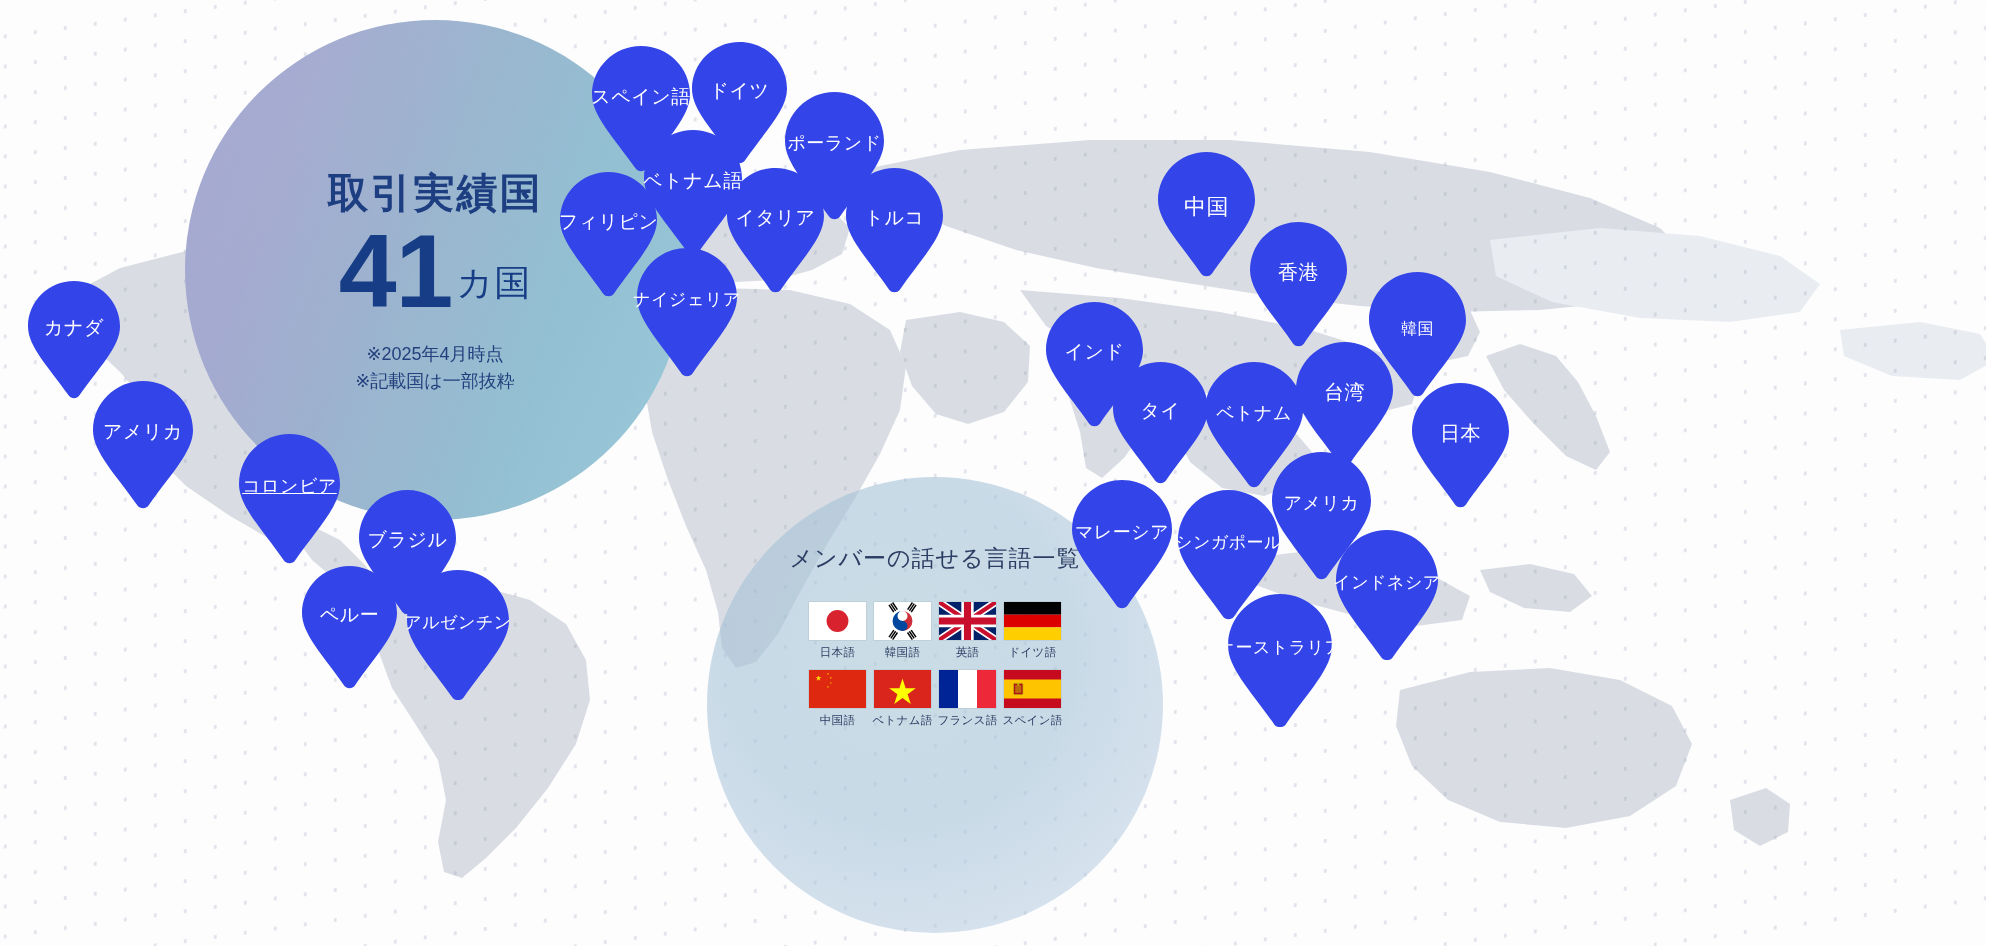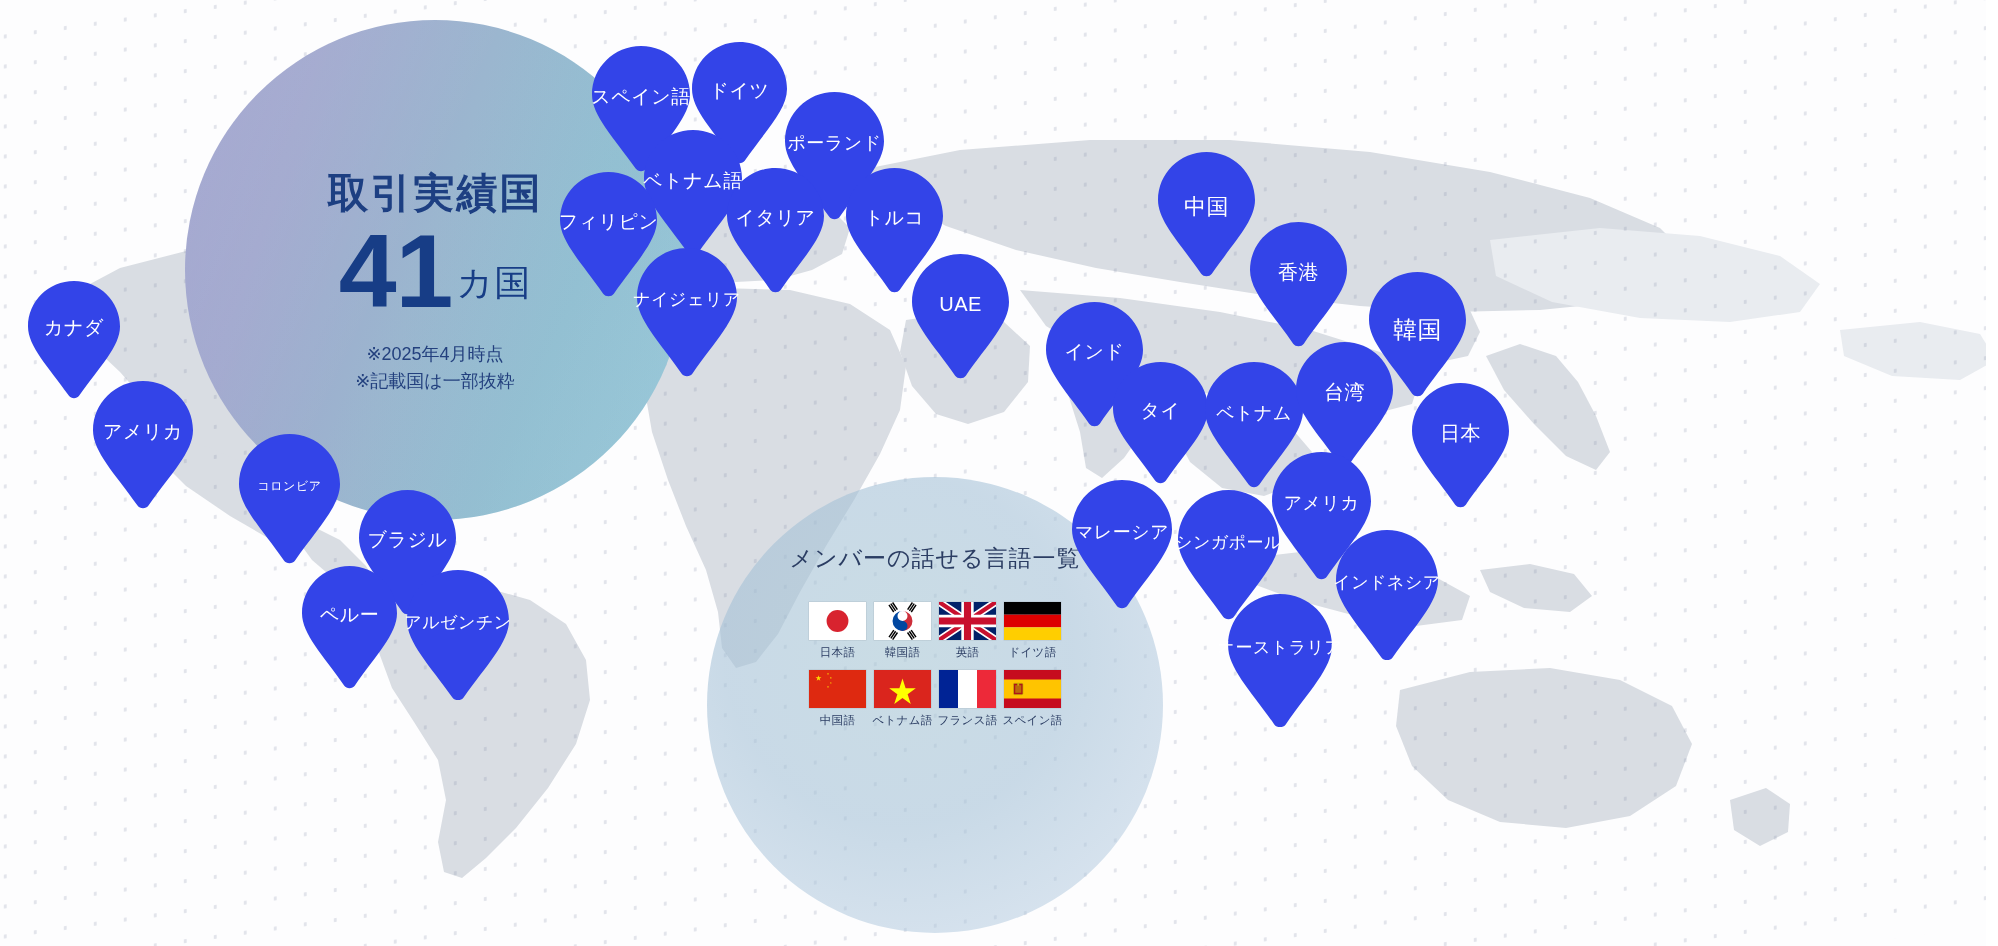--- a/index.html
+++ b/index.html
@@ -267,21 +267,21 @@
     <div class="pin" style="left: 93px; top: 381px; width: 100px; height: 128px;">
       <svg viewBox="0 0 100 130" preserveAspectRatio="none">
         <path d="M50 0 C22.4 0 0 22.4 0 50 C0 72 22 94 44.5 126.5 C46.9 130 53.1 130 55.5 126.5 C78 94 100 72 100 50 C100 22.4 77.6 0 50 0 Z" fill="#3344e8"></path>
       </svg>
       <span class="lbl" style="font-size: 19px; margin-bottom: 26px;">アメリカ</span>
     </div>
     <div class="pin" style="left: 239px; top: 434px; width: 101px; height: 130px;">
       <svg viewBox="0 0 100 130" preserveAspectRatio="none">
         <path d="M50 0 C22.4 0 0 22.4 0 50 C0 72 22 94 44.5 126.5 C46.9 130 53.1 130 55.5 126.5 C78 94 100 72 100 50 C100 22.4 77.6 0 50 0 Z" fill="#3344e8"></path>
       </svg>
-      <span class="lbl" style="font-size: 12px; margin-bottom: 26px;">コロンビア</span>
+      <span class="lbl" style="font-size: 18px; margin-bottom: 26px; text-decoration: underline;">コロンビア</span>
     </div>
     <div class="pin" style="left: 359px; top: 490px; width: 97px; height: 125px;">
       <svg viewBox="0 0 100 130" preserveAspectRatio="none">
         <path d="M50 0 C22.4 0 0 22.4 0 50 C0 72 22 94 44.5 126.5 C46.9 130 53.1 130 55.5 126.5 C78 94 100 72 100 50 C100 22.4 77.6 0 50 0 Z" fill="#3344e8"></path>
       </svg>
       <span class="lbl" style="font-size: 19px; margin-bottom: 25px;">ブラジル</span>
     </div>
     <div class="pin" style="left: 302px; top: 566px; width: 95px; height: 123px;">
       <svg viewBox="0 0 100 130" preserveAspectRatio="none">
         <path d="M50 0 C22.4 0 0 22.4 0 50 C0 72 22 94 44.5 126.5 C46.9 130 53.1 130 55.5 126.5 C78 94 100 72 100 50 C100 22.4 77.6 0 50 0 Z" fill="#3344e8"></path>
@@ -335,43 +335,37 @@
         <path d="M50 0 C22.4 0 0 22.4 0 50 C0 72 22 94 44.5 126.5 C46.9 130 53.1 130 55.5 126.5 C78 94 100 72 100 50 C100 22.4 77.6 0 50 0 Z" fill="#3344e8"></path>
       </svg>
       <span class="lbl" style="font-size: 19px; margin-bottom: 25px;">トルコ</span>
     </div>
     <div class="pin" style="left: 637px; top: 248px; width: 100px; height: 129px;">
       <svg viewBox="0 0 100 130" preserveAspectRatio="none">
         <path d="M50 0 C22.4 0 0 22.4 0 50 C0 72 22 94 44.5 126.5 C46.9 130 53.1 130 55.5 126.5 C78 94 100 72 100 50 C100 22.4 77.6 0 50 0 Z" fill="#3344e8"></path>
       </svg>
       <span class="lbl" style="font-size: 17px; margin-bottom: 26px;">ナイジェリア</span>
     </div>
-    <div class="pin" style="left: 912px; top: 254px; width: 97px; height: 125px;">
-      <svg viewBox="0 0 100 130" preserveAspectRatio="none">
-        <path d="M50 0 C22.4 0 0 22.4 0 50 C0 72 22 94 44.5 126.5 C46.9 130 53.1 130 55.5 126.5 C78 94 100 72 100 50 C100 22.4 77.6 0 50 0 Z" fill="#3344e8"></path>
-      </svg>
-      <span class="lbl" style="font-size: 20px; margin-bottom: 25px;">UAE</span>
-    </div>
     <div class="pin" style="left: 1158px; top: 152px; width: 97px; height: 125px;">
       <svg viewBox="0 0 100 130" preserveAspectRatio="none">
         <path d="M50 0 C22.4 0 0 22.4 0 50 C0 72 22 94 44.5 126.5 C46.9 130 53.1 130 55.5 126.5 C78 94 100 72 100 50 C100 22.4 77.6 0 50 0 Z" fill="#3344e8"></path>
       </svg>
       <span class="lbl" style="font-size: 22px; margin-bottom: 15px;">中国</span>
     </div>
     <div class="pin" style="left: 1250px; top: 222px; width: 97px; height: 125px;">
       <svg viewBox="0 0 100 130" preserveAspectRatio="none">
         <path d="M50 0 C22.4 0 0 22.4 0 50 C0 72 22 94 44.5 126.5 C46.9 130 53.1 130 55.5 126.5 C78 94 100 72 100 50 C100 22.4 77.6 0 50 0 Z" fill="#3344e8"></path>
       </svg>
       <span class="lbl" style="font-size: 20px; margin-bottom: 25px;">香港</span>
     </div>
     <div class="pin" style="left: 1369px; top: 272px; width: 97px; height: 125px;">
       <svg viewBox="0 0 100 130" preserveAspectRatio="none">
         <path d="M50 0 C22.4 0 0 22.4 0 50 C0 72 22 94 44.5 126.5 C46.9 130 53.1 130 55.5 126.5 C78 94 100 72 100 50 C100 22.4 77.6 0 50 0 Z" fill="#3344e8"></path>
       </svg>
-      <span class="lbl" style="font-size: 24px; margin-bottom: 10px;">韓国</span>
+      <span class="lbl" style="font-size: 16px; margin-bottom: 10px;">韓国</span>
     </div>
     <div class="pin" style="left: 1046px; top: 302px; width: 97px; height: 125px;">
       <svg viewBox="0 0 100 130" preserveAspectRatio="none">
         <path d="M50 0 C22.4 0 0 22.4 0 50 C0 72 22 94 44.5 126.5 C46.9 130 53.1 130 55.5 126.5 C78 94 100 72 100 50 C100 22.4 77.6 0 50 0 Z" fill="#3344e8"></path>
       </svg>
       <span class="lbl" style="font-size: 19px; margin-bottom: 25px;">インド</span>
     </div>
     <div class="pin" style="left: 1113px; top: 362px; width: 95px; height: 122px;">
       <svg viewBox="0 0 100 130" preserveAspectRatio="none">
         <path d="M50 0 C22.4 0 0 22.4 0 50 C0 72 22 94 44.5 126.5 C46.9 130 53.1 130 55.5 126.5 C78 94 100 72 100 50 C100 22.4 77.6 0 50 0 Z" fill="#3344e8"></path>

